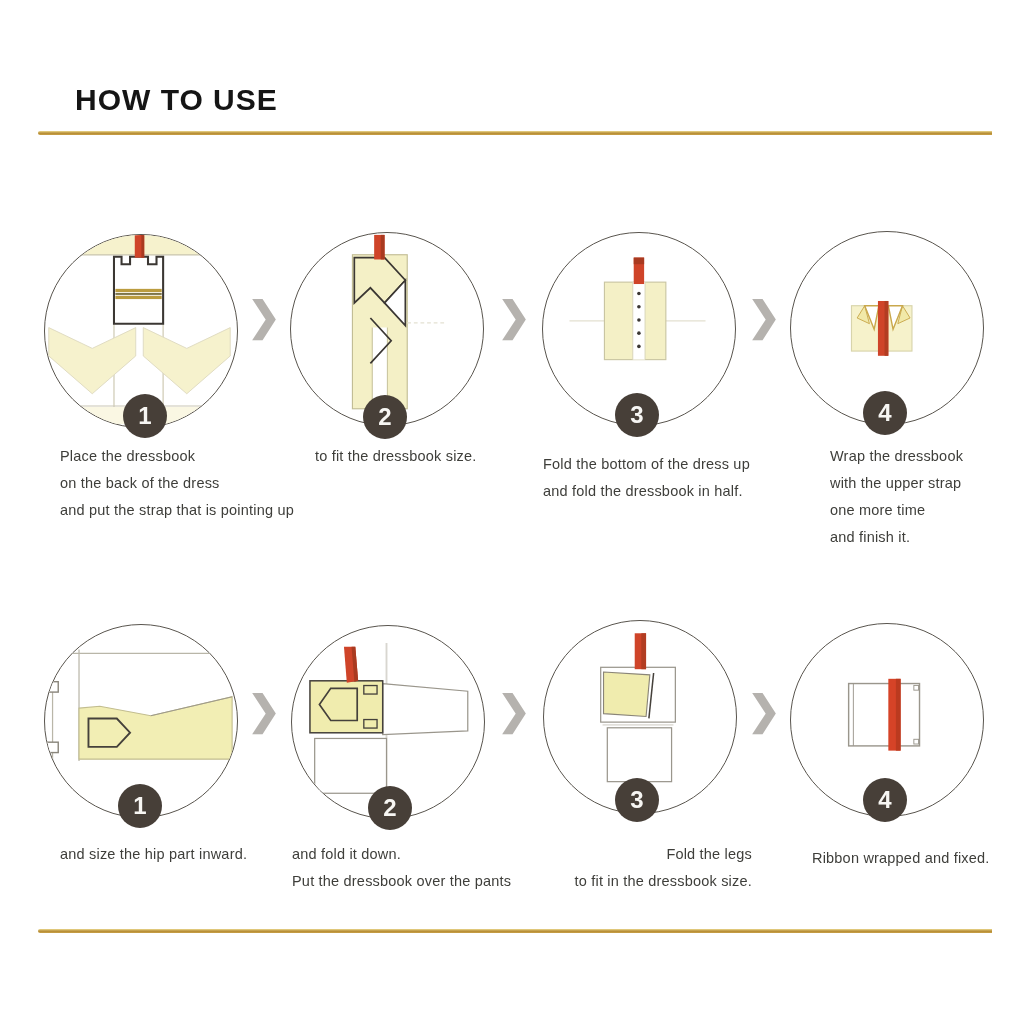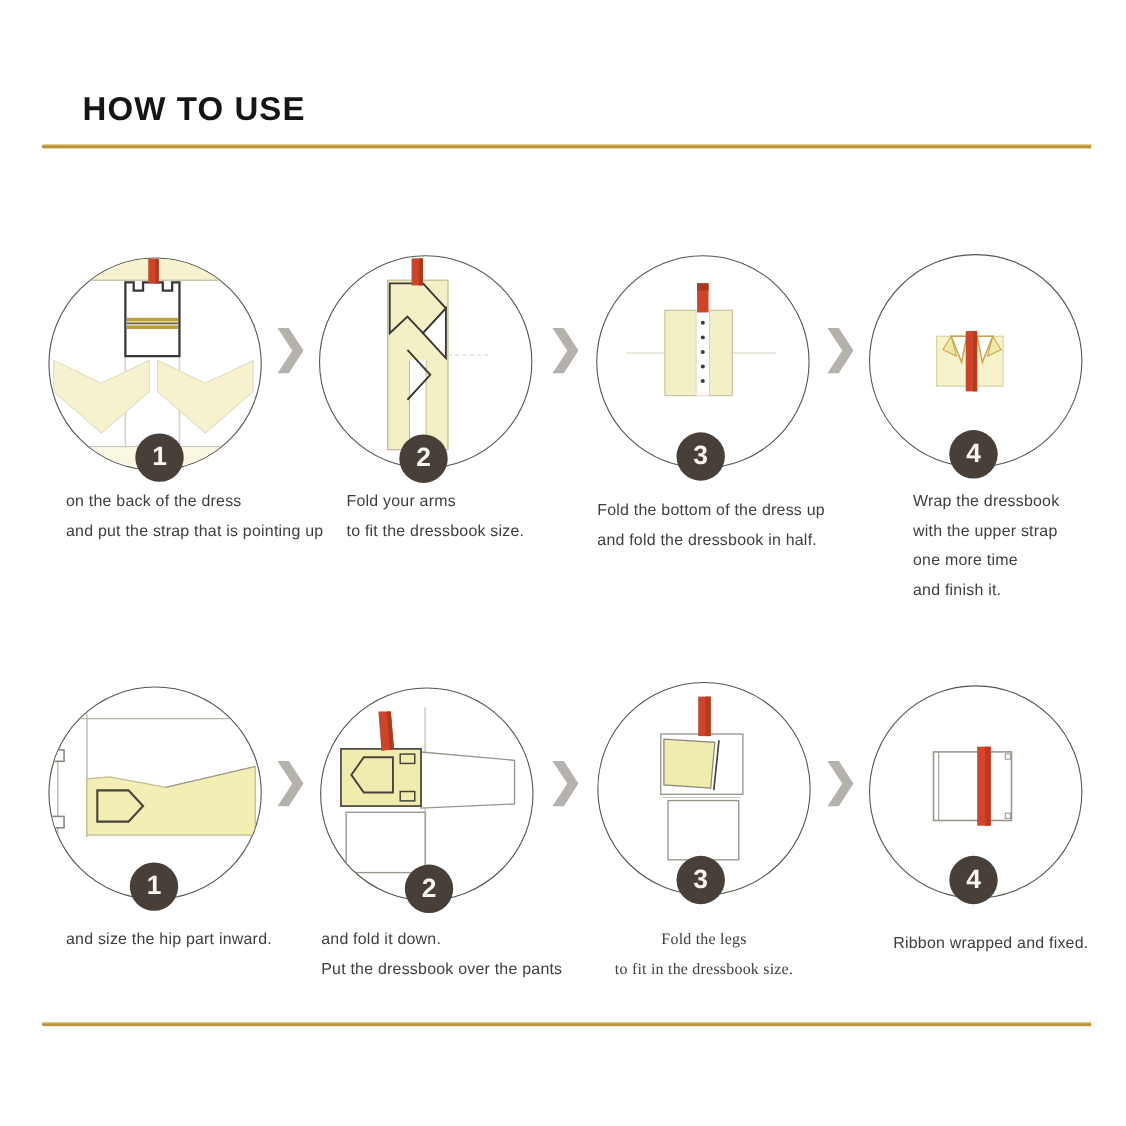--- a/index.html
+++ b/index.html
@@ -35,21 +35,21 @@
   .badge{
     position:absolute;width:44px;height:44px;border-radius:50%;
     background:var(--badge-brown,#473f38);
     display:flex;align-items:center;justify-content:center;
     color:#f7f6f3;font-size:24px;font-weight:bold;
   }
   .caption{
     position:absolute;font-size:14.5px;line-height:27px;color:var(--caption-ink,#3e3e3a);
     letter-spacing:0.2px;white-space:nowrap;
   }
-  .caption.center{text-align:center;font-family:Liberation Serif, serif;}
+  .caption.center{text-align:right;}
   .arrow{
     position:absolute;transform:translate(-50%,-50%);
     color:var(--arrow-gray,#b5b2ae);font-size:40px;font-weight:600;line-height:1;
     user-select:none;
   }
 </style>
 </head>
 <body>
 
 <div class="canvas">
@@ -76,20 +76,21 @@
           <rect x="74.5" y="61.5" width="49" height="1.8" fill="#6d6433"></rect>
           <rect x="74.5" y="64.3" width="49" height="3.5" fill="#bb9c3f"></rect>
           <rect x="95" y="0" width="10" height="24" fill="#cf4429"></rect>
           <rect x="102" y="0" width="3" height="24" fill="#a93a20"></rect>
         </svg>
       </div>
       <div class="badge" style="left:123px;top:394px">
         <span>1</span>
       </div>
       <div class="caption" style="left:60px;top:443px">
+        <div>Place the dressbook</div>
         <div>on the back of the dress</div>
         <div>and put the strap that is pointing up</div>
       </div>
     </div>
 
     <div class="arrow" style="left:264px;top:316px">❯</div>
 
     <div>
       <div class="circle" style="left:290px;top:232px">
         <svg viewBox="0 0 200 200">
@@ -102,21 +103,20 @@
           <path d="M121,50 L99,74 L121,98 Z" fill="#ffffff" stroke="#3b3733" stroke-width="1.8"></path>
           <path d="M84,90 L106,114 L84,138" fill="none" stroke="#3b3733" stroke-width="1.8"></path>
           <rect x="88" y="2" width="11" height="26" fill="#cf4429"></rect>
           <rect x="95" y="2" width="4" height="26" fill="#a93a20"></rect>
         </svg>
       </div>
       <div class="badge" style="left:363px;top:395px">
         <span>2</span>
       </div>
       <div class="caption" style="left:315px;top:443px">
-        <div>Fold your arms</div>
         <div>to fit the dressbook size.</div>
       </div>
     </div>
 
     <div class="arrow" style="left:514px;top:316px">❯</div>
 
     <div>
       <div class="circle" style="left:542px;top:232px">
         <svg viewBox="0 0 200 200">
           <line x1="28" y1="93" x2="172" y2="93" stroke="#e3e0d0" stroke-width="1.5"></line>

